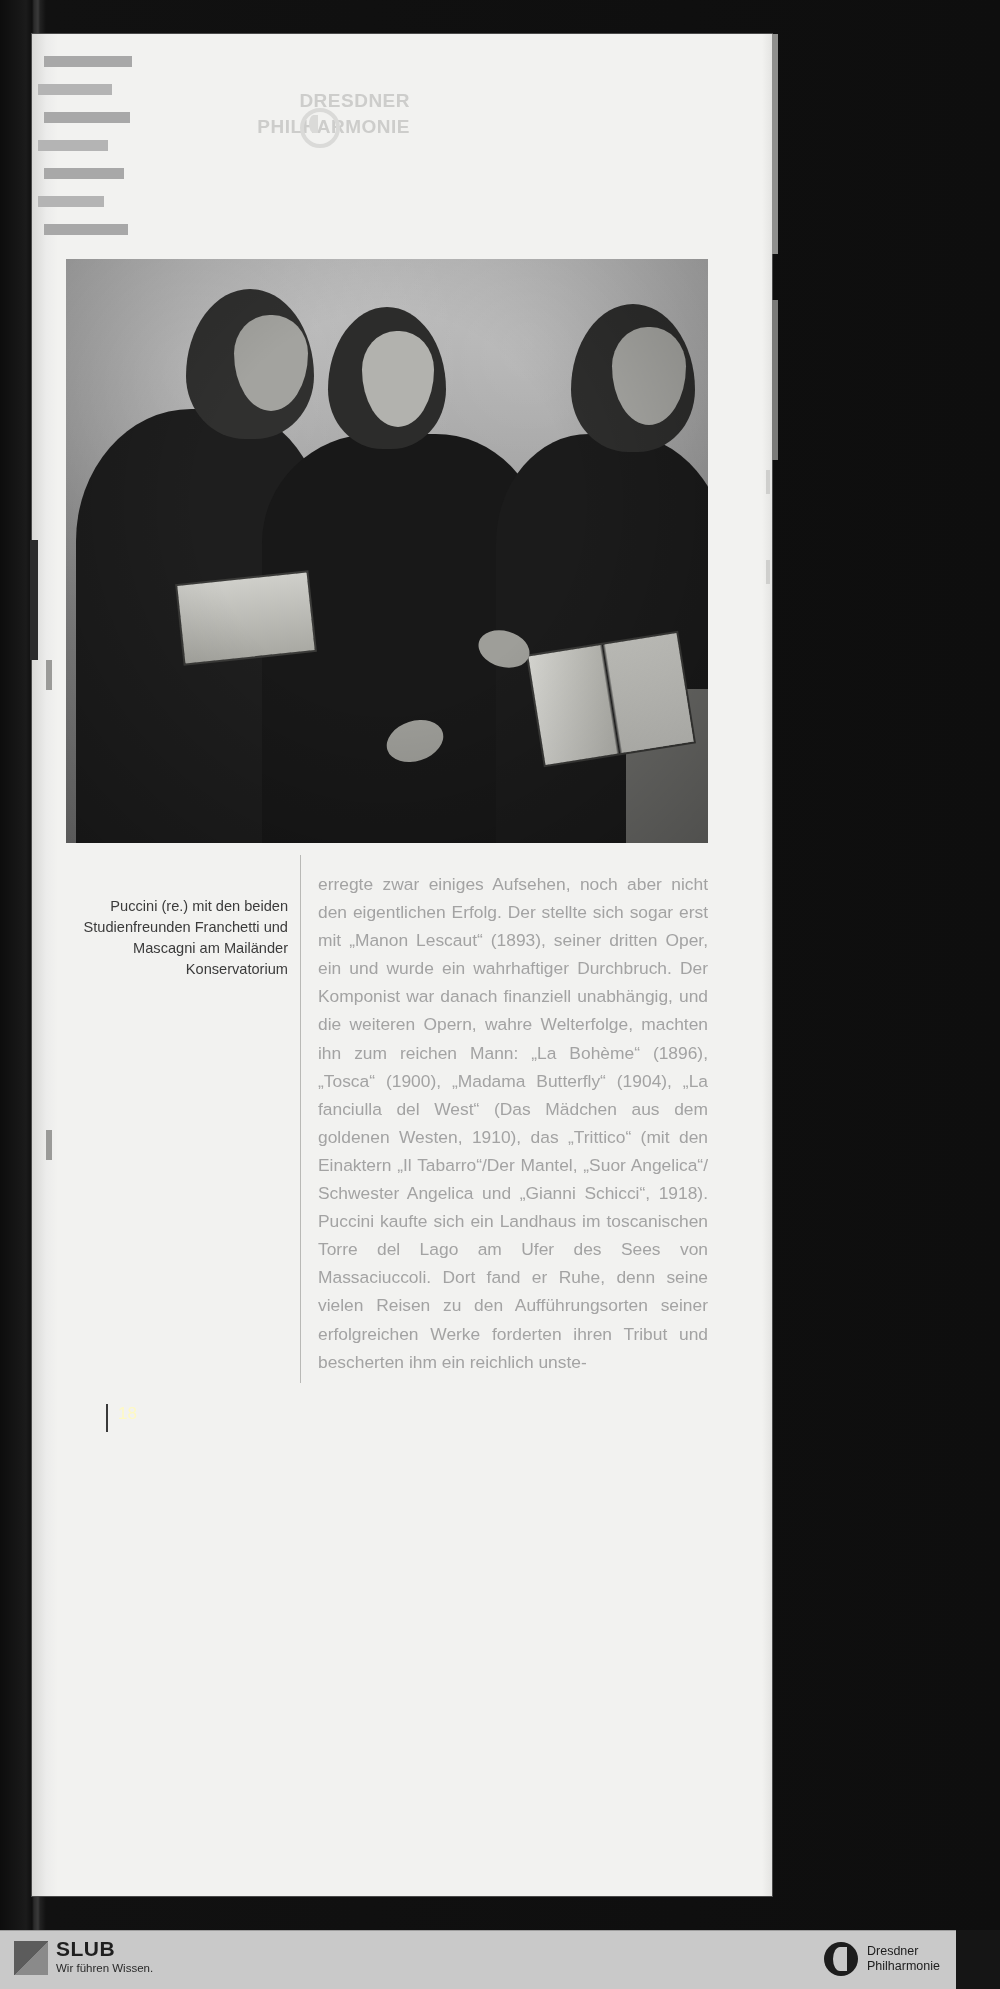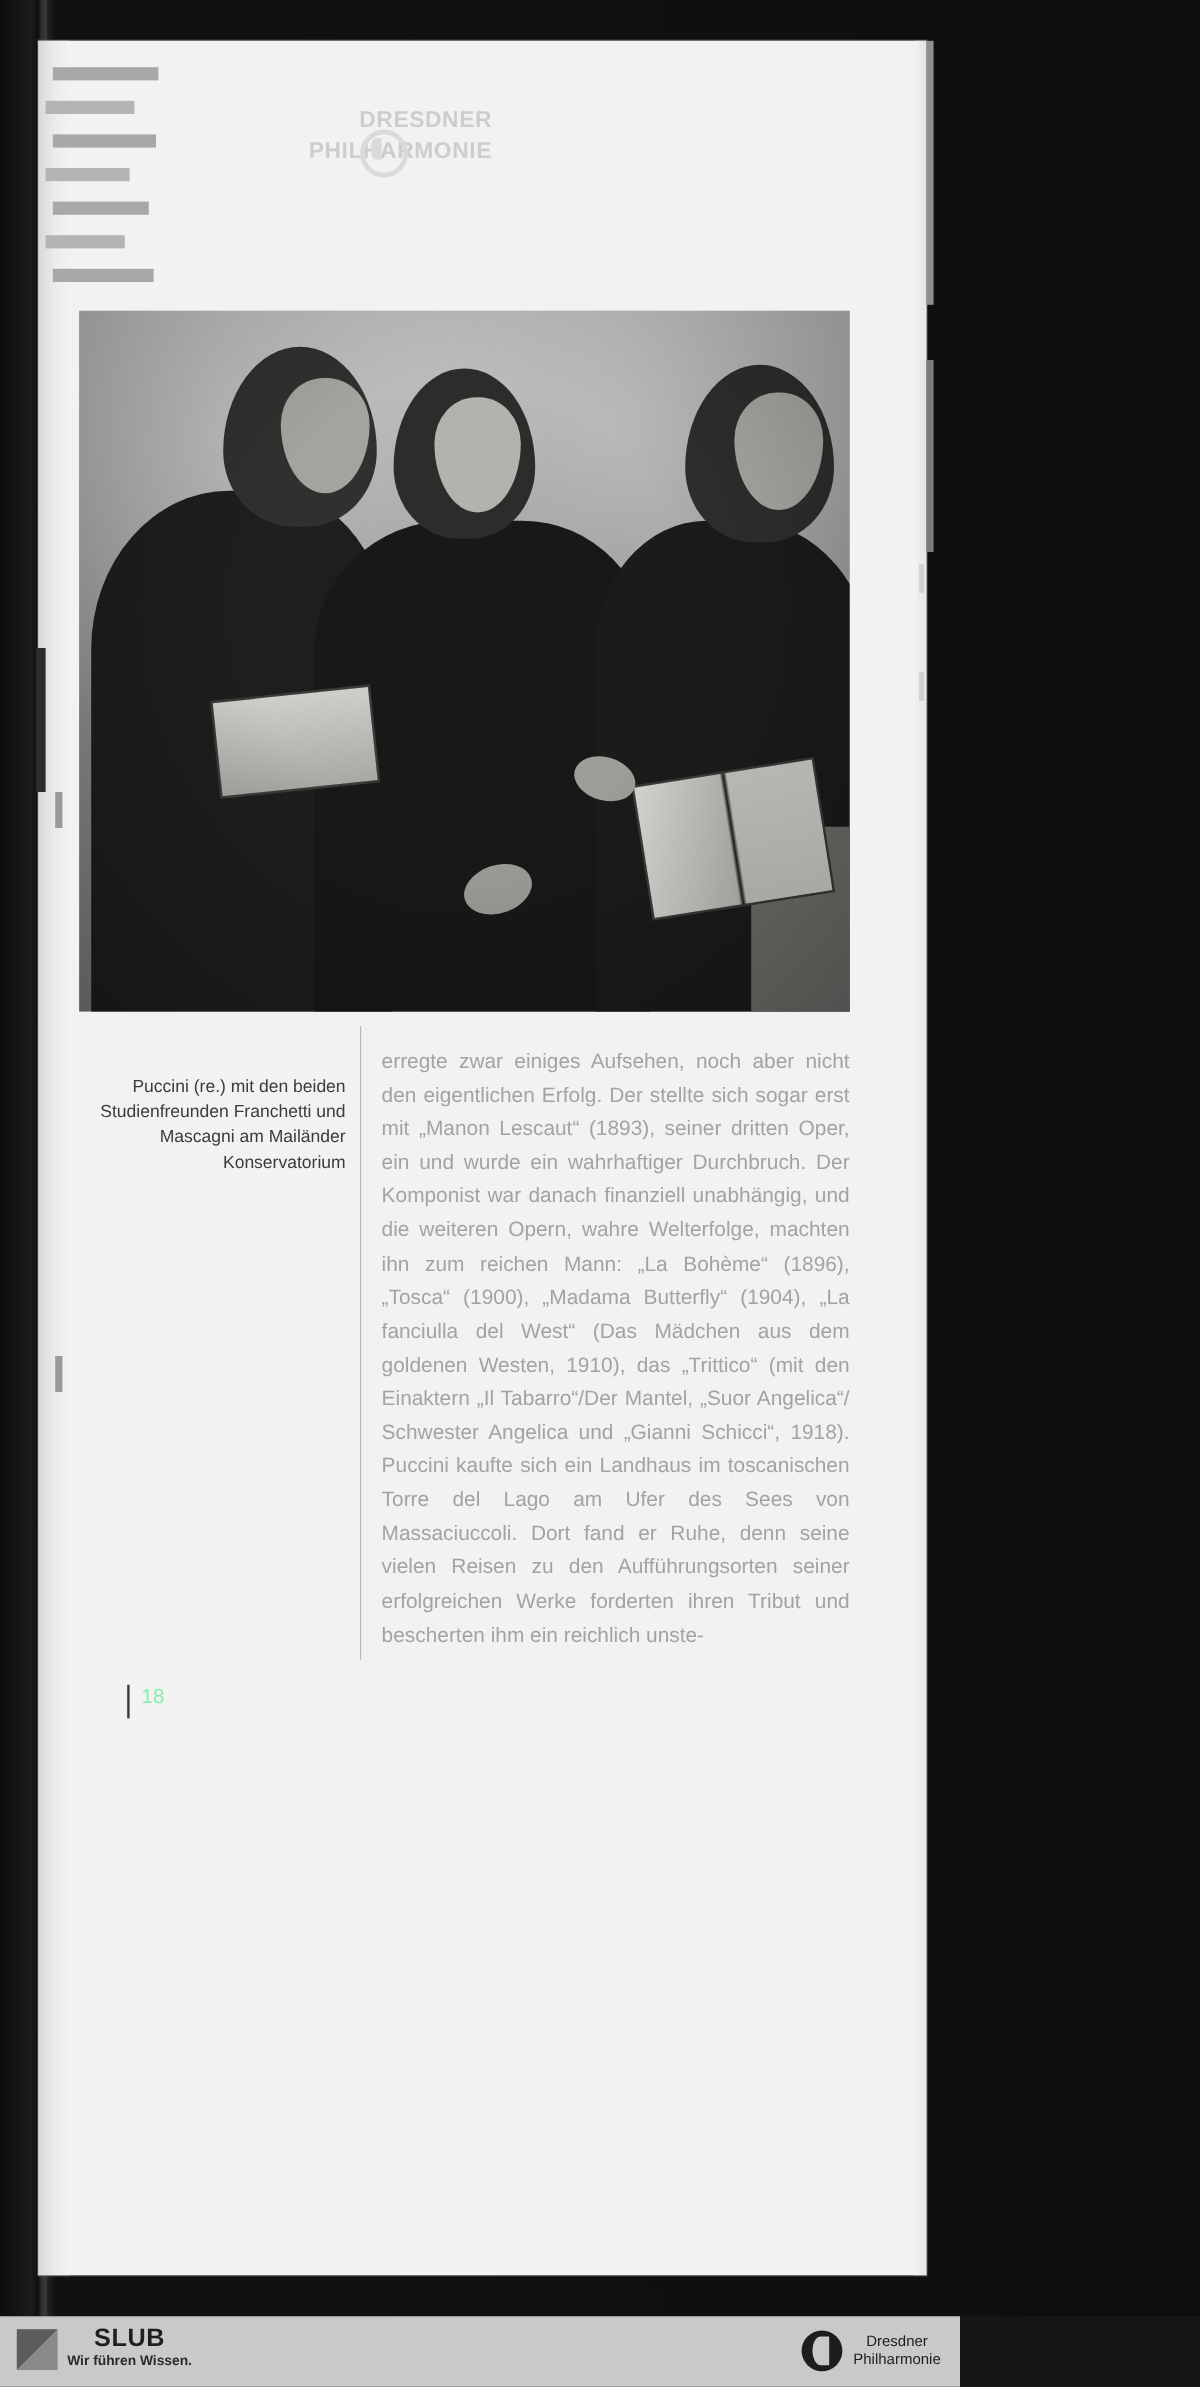--- a/index.html
+++ b/index.html
@@ -193,46 +193,45 @@
     top: 1404px;
     width: 2px;
     height: 28px;
     background: #3a3a3a;
   }
   .page-num {
     position: absolute;
     left: 118px;
     top: 1404px;
     font-size: 17px;
-    color: #86efac;
+    color: #fef9c3;
   }
 
   
   .mark {
     position: absolute;
     background: #d9d9d7;
   }
   .m1 { left: 772px; top: 34px; width: 6px; height: 220px; background:#8f8f8d; }
   .m2 { left: 772px; top: 300px; width: 6px; height: 160px; background:#7b7b79; }
   .m3 { left: 766px; top: 470px; width: 4px; height: 24px; background:#cfcfcd; }
   .m4 { left: 766px; top: 560px; width: 4px; height: 24px; background:#cfcfcd; }
   .m5 { left: 30px; top: 540px; width: 8px; height: 120px; background:#2b2b2b; }
   .m6 { left: 46px; top: 660px; width: 6px; height: 30px; background:#9a9a98; }
   .m7 { left: 46px; top: 1130px; width: 6px; height: 30px; background:#9a9a98; }
 
   
   .footer {
     position: absolute;
     left: 0;
     top: 1930px;
-    width: 800px;
+    width: 956px;
     height: 59px;
     background: #c9c9c9;
     border-top: 1px solid #9d9d9d;
-    text-align: center;
   }
   .slub {
     position: absolute;
     left: 14px;
     top: 6px;
     display: flex;
     align-items: flex-start;
   }
   .slub-logo {
     width: 34px; height: 34px;
@@ -248,21 +247,20 @@
     font-size: 21px;
     font-weight: bold;
     letter-spacing: 0.5px;
     color: #1f1f1f;
     line-height: 24px;
   }
   .slub-text .slub-sub {
     font-size: 11.5px;
     color: #2a2a2a;
     line-height: 14px;
-    font-weight: bold;
   }
   .dp {
     position: absolute;
     right: 16px;
     top: 11px;
     display: flex;
     align-items: center;
   }
   .dp-mark {
     width: 34px; height: 34px;

